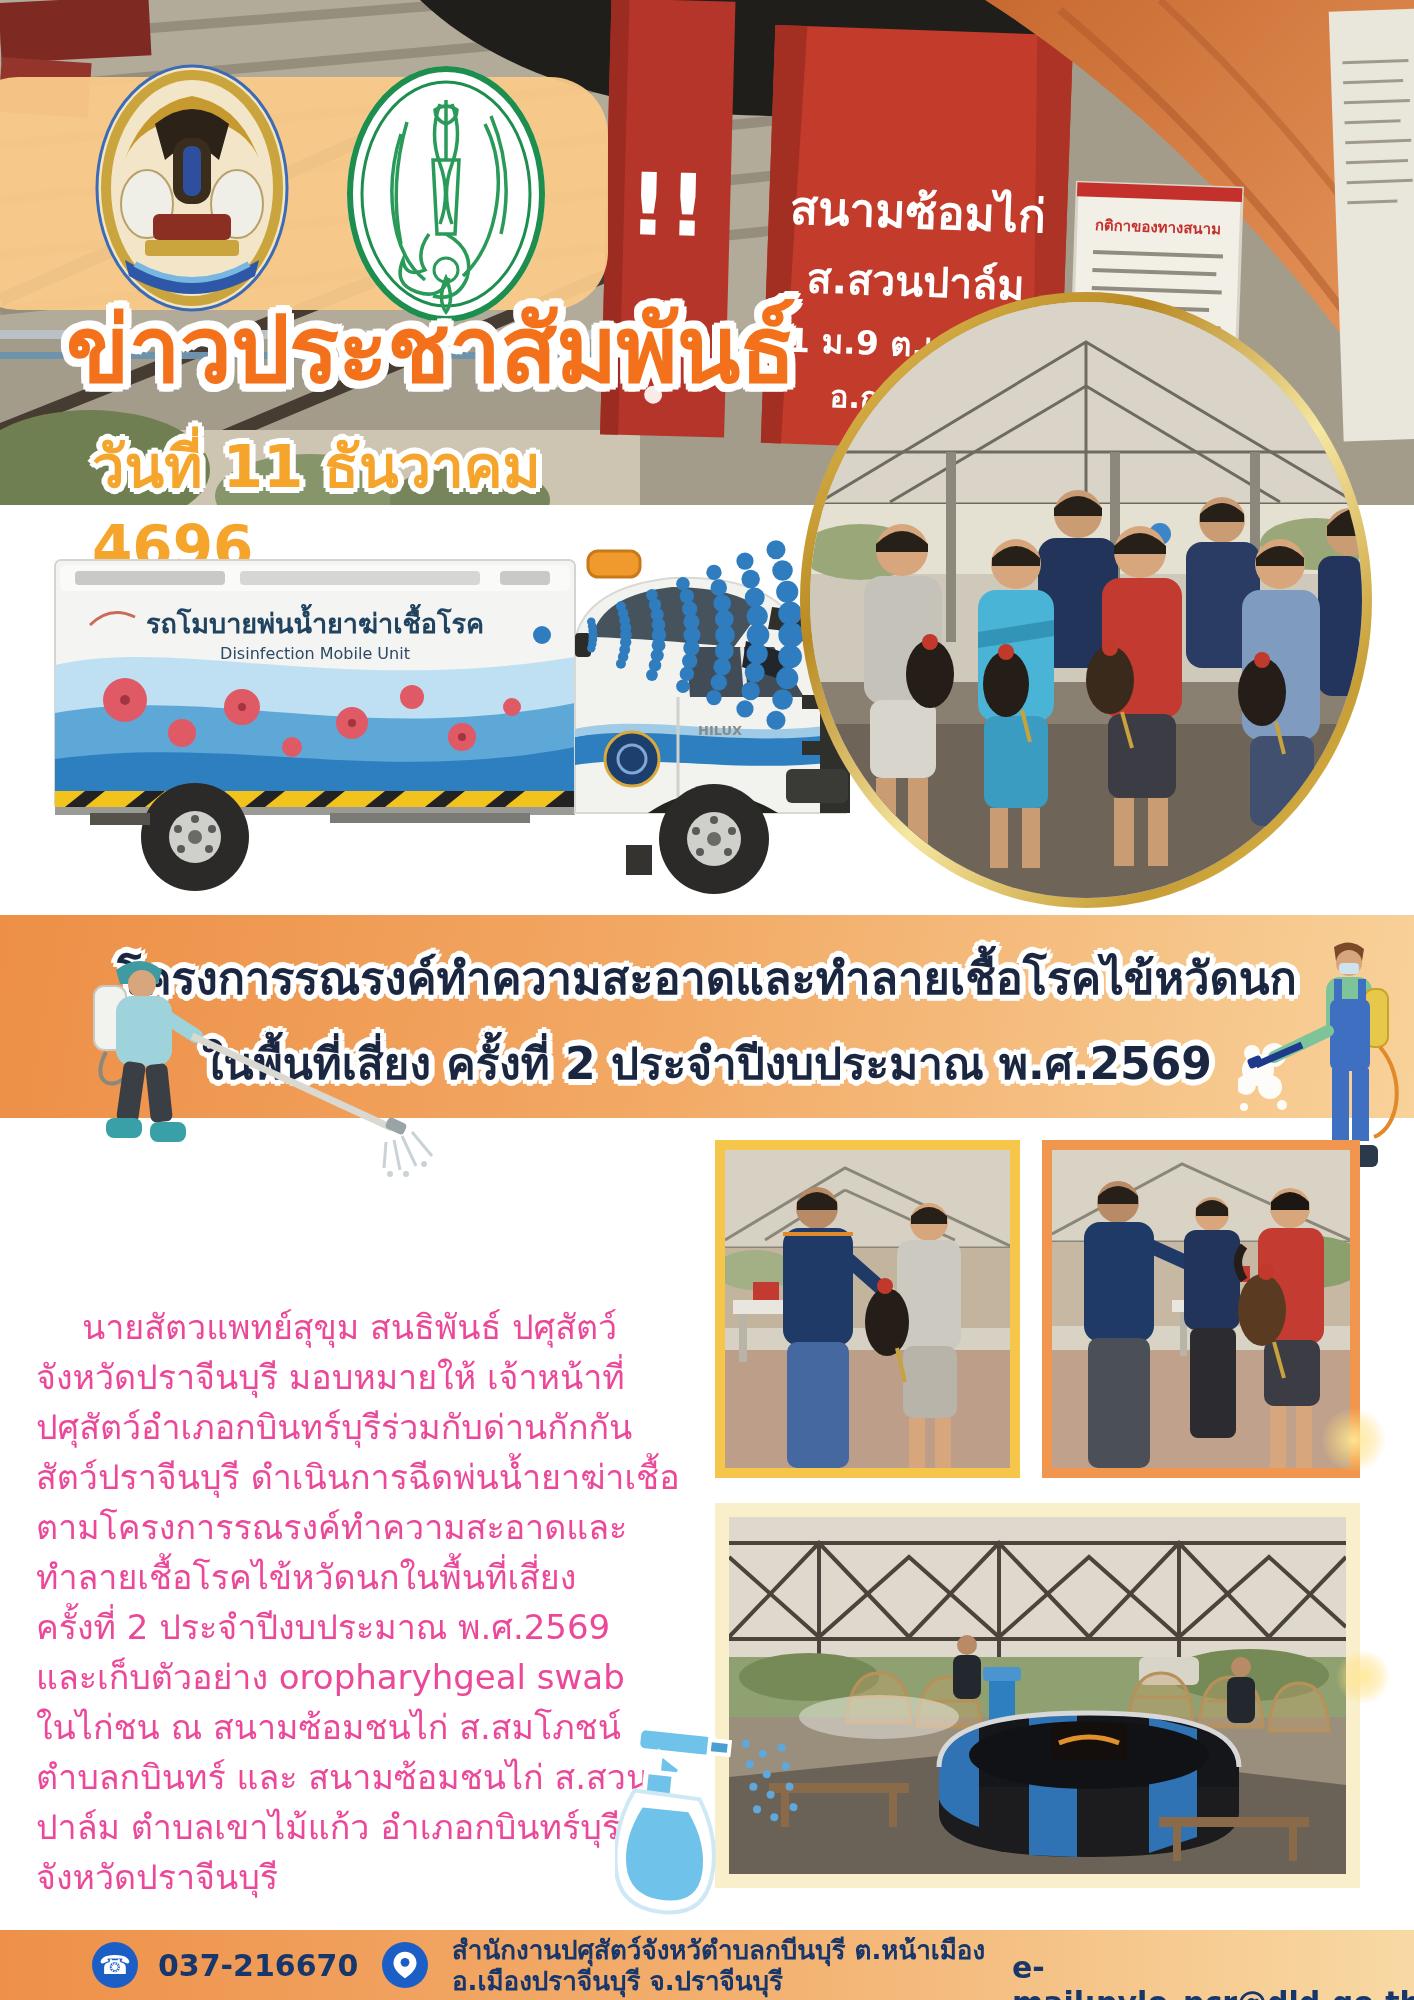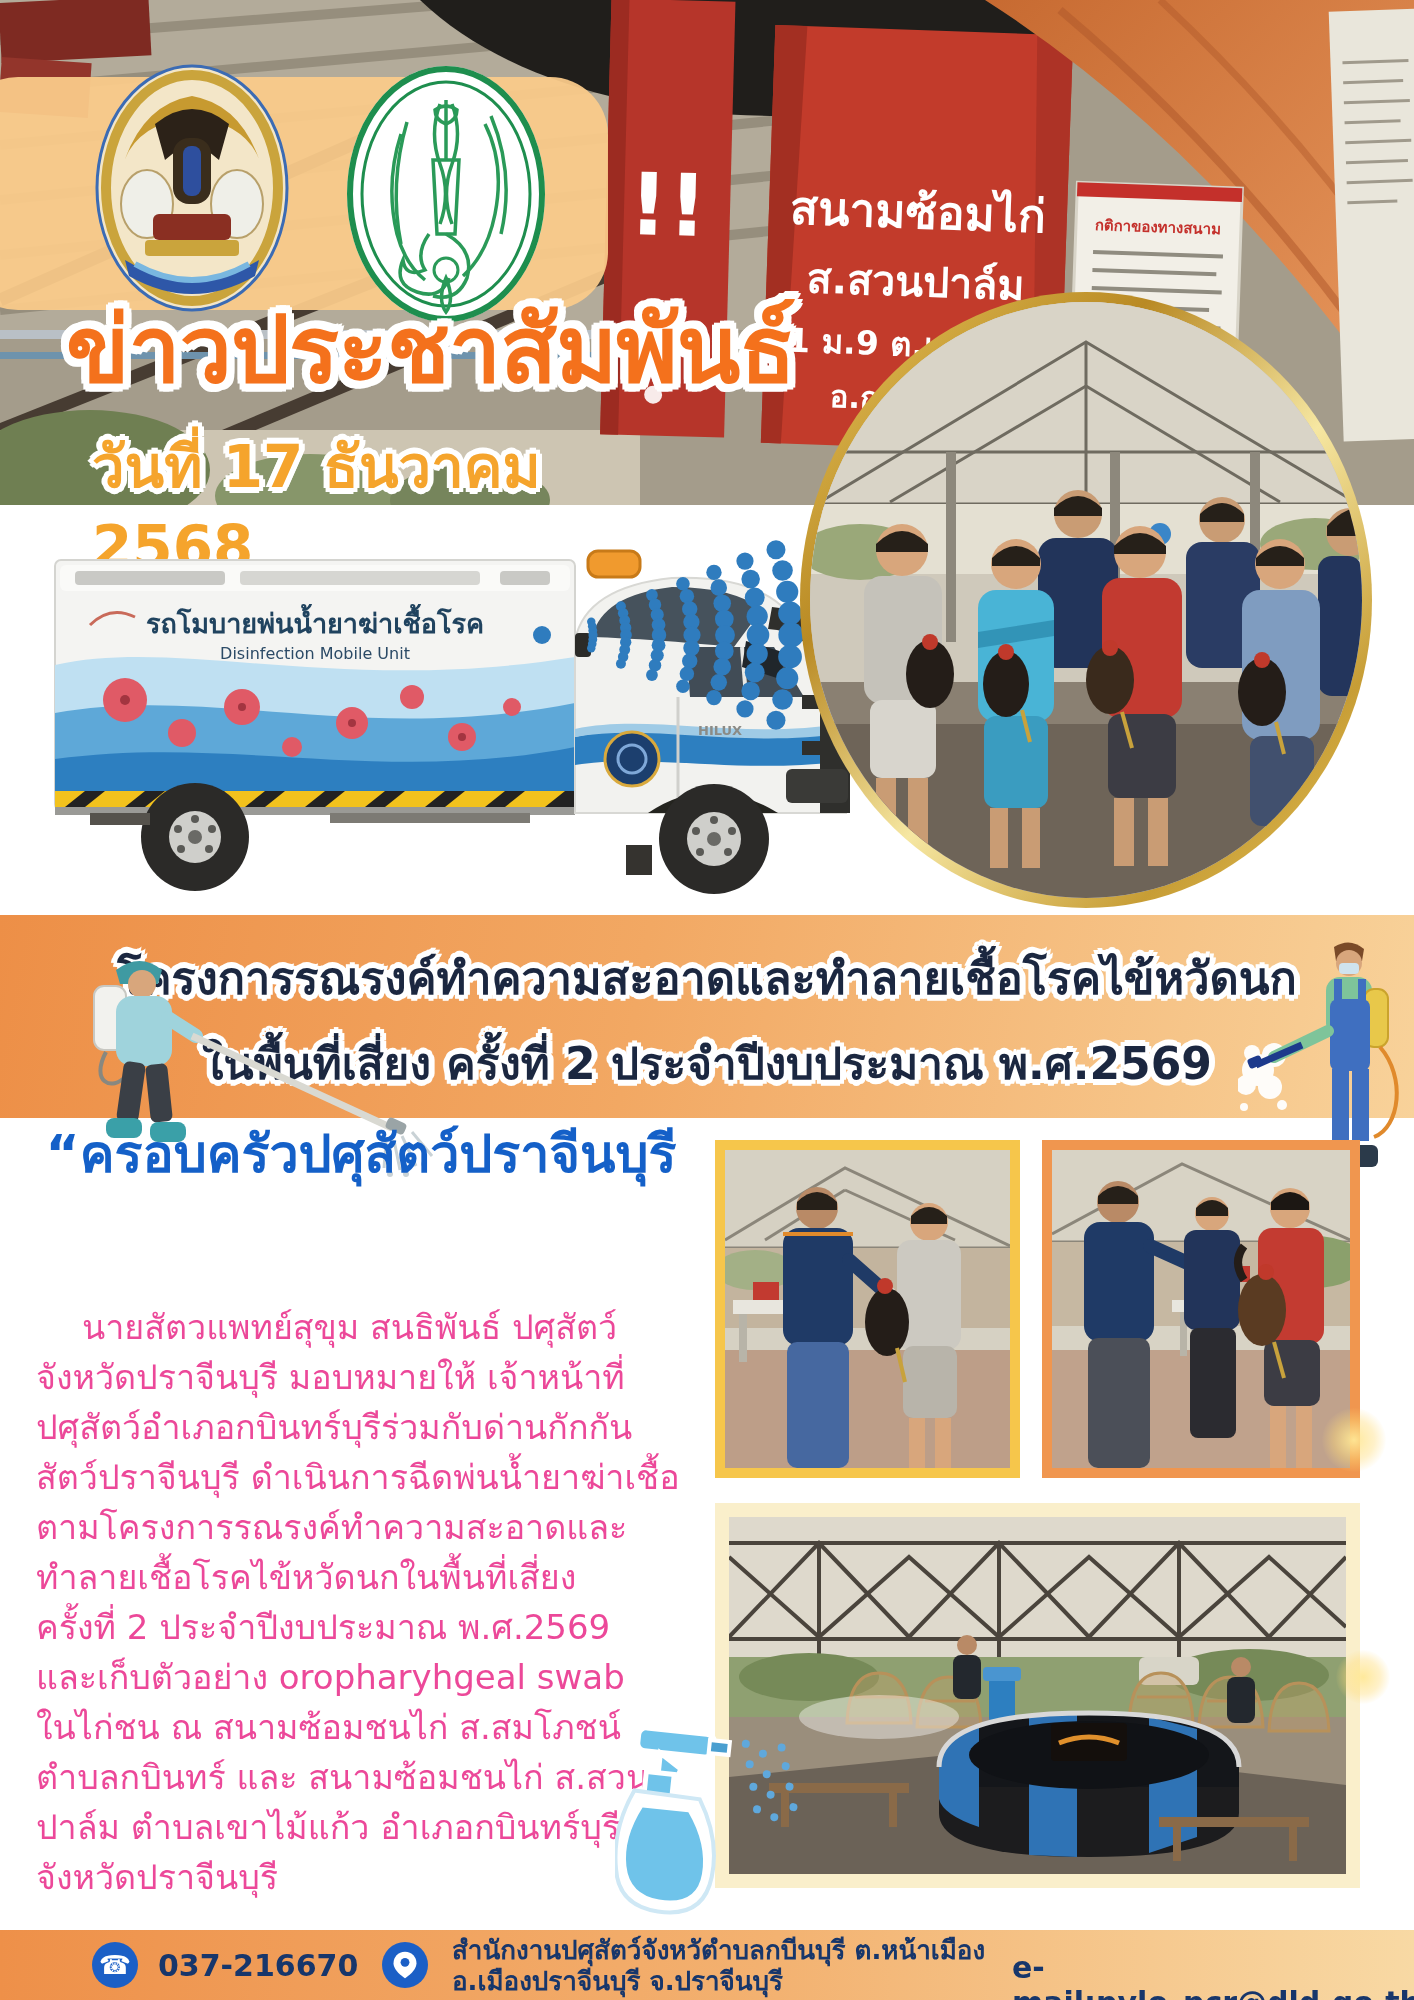--- a/index.html
+++ b/index.html
@@ -202,21 +202,21 @@
         <path d="M146,52 Q170,110 156,170"></path>
         <path d="M56,70 Q40,120 52,170 Q60,200 80,216"></path>
         <path d="M62,58 Q44,120 56,180"></path>
         <path d="M101,214 Q92,236 101,248 Q110,236 101,214 Z"></path>
       </g>
       <circle cx="101" cy="206" r="12" fill="none" stroke="#2a9a58" stroke-width="3"></circle>
     </svg>
   </div>
 
   <div class="abs hero-title ow" style="left:66px;top:300px;width:800px;">ข่าวประชาสัมพันธ์</div>
-  <div class="abs hero-date ow-sm" style="left:92px;top:420px;width:600px;">วันที่ 17 ธันวาคม 2568</div>
+  <div class="abs hero-date ow-sm" style="left:92px;top:420px;width:600px;">วันที่ 11 ธันวาคม 4696</div>
 
   <div class="abs" style="left:30px;top:545px;width:820px;height:350px;">
     <svg width="820" height="350" viewBox="0 0 820 350">
 
       <g>
         <rect x="25" y="15" width="520" height="250" rx="6" fill="#f4f4f2" stroke="#d4d4d0" stroke-width="2"></rect>
         <rect x="30" y="20" width="510" height="26" rx="6" fill="#fafaf8"></rect>
         <rect x="45" y="26" width="150" height="14" rx="4" fill="#c9c9c5"></rect>
         <rect x="210" y="26" width="240" height="14" rx="4" fill="#d6d6d2"></rect>
         <rect x="470" y="26" width="50" height="14" rx="4" fill="#c9c9c5"></rect>
@@ -530,21 +530,20 @@
       <line x1="64" y1="110" x2="18" y2="130" stroke="#1d3a8c" stroke-width="7"></line>
       <rect x="10" y="122" width="14" height="10" rx="3" fill="#1d3a8c" transform="rotate(-22 17 127)"></rect>
       <path d="M142,112 C168,142 162,192 136,202" stroke="#e08a2c" stroke-width="4" fill="none"></path>
       <rect x="94" y="134" width="17" height="72" fill="#3f6fc0"></rect>
         <rect x="114" y="134" width="17" height="72" fill="#3f6fc0"></rect>
       <rect x="88" y="206" width="26" height="22" rx="6" fill="#2b3a4a"></rect>
       <rect x="114" y="210" width="26" height="22" rx="6" fill="#2b3a4a"></rect>
     </svg>
   </div>
 
-  <div class="abs quote" style="left:8px;top:1128px;width:706px;">“ครอบครัวปศุสัตว์ปราจีนบุรี</div>
 
   <div class="abs article" style="left:36px;top:1302px;width:680px;">นายสัตวแพทย์สุขุม สนธิพันธ์ ปศุสัตว์
 จังหวัดปราจีนบุรี มอบหมายให้ เจ้าหน้าที่
 ปศุสัตว์อำเภอกบินทร์บุรีร่วมกับด่านกักกัน
 สัตว์ปราจีนบุรี ดำเนินการฉีดพ่นน้ำยาฆ่าเชื้อ
 ตามโครงการรณรงค์ทำความสะอาดและ
 ทำลายเชื้อโรคไข้หวัดนกในพื้นที่เสี่ยง
 ครั้งที่ 2 ประจำปีงบประมาณ พ.ศ.2569
 และเก็บตัวอย่าง oropharyhgeal swab
 ในไก่ชน ณ สนามซ้อมชนไก่ ส.สมโภชน์

